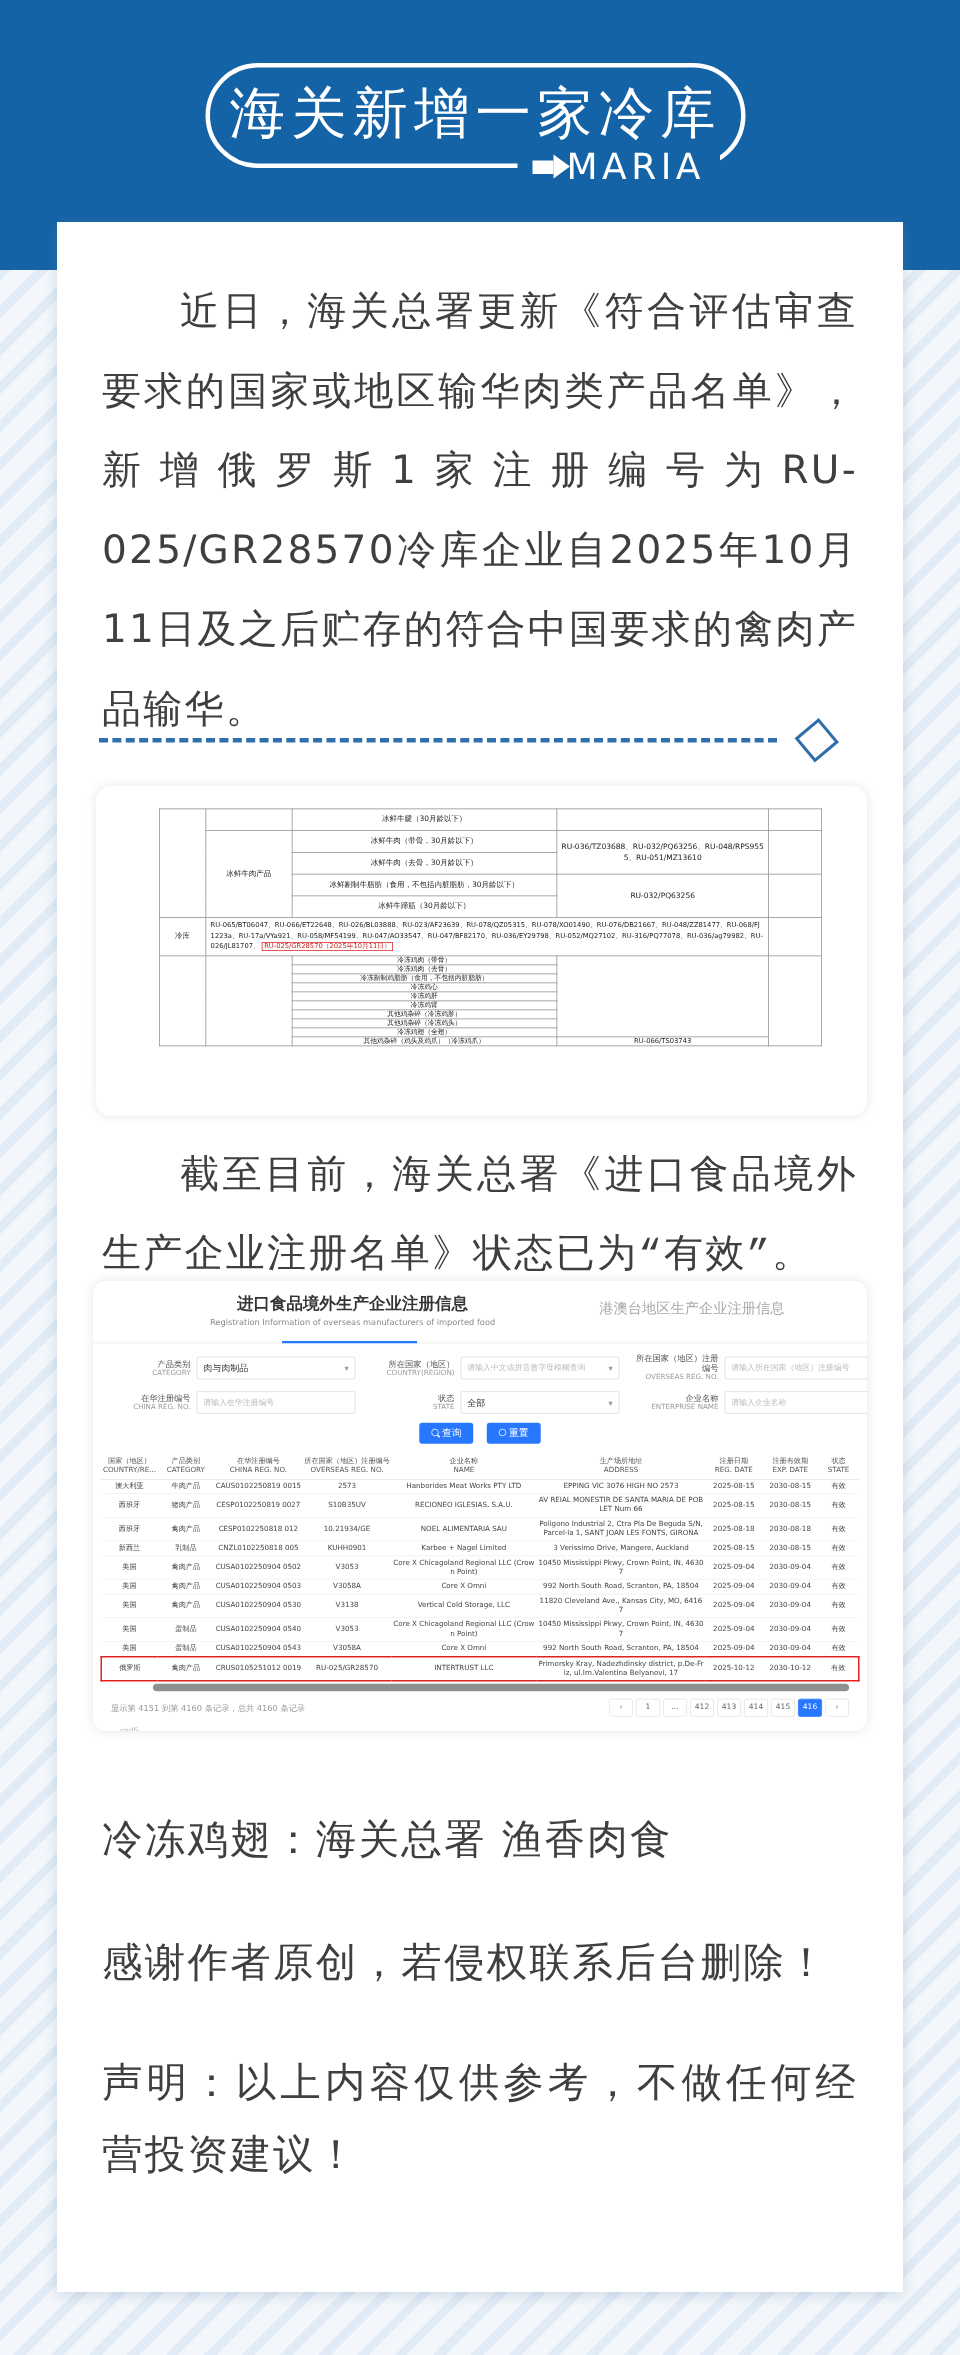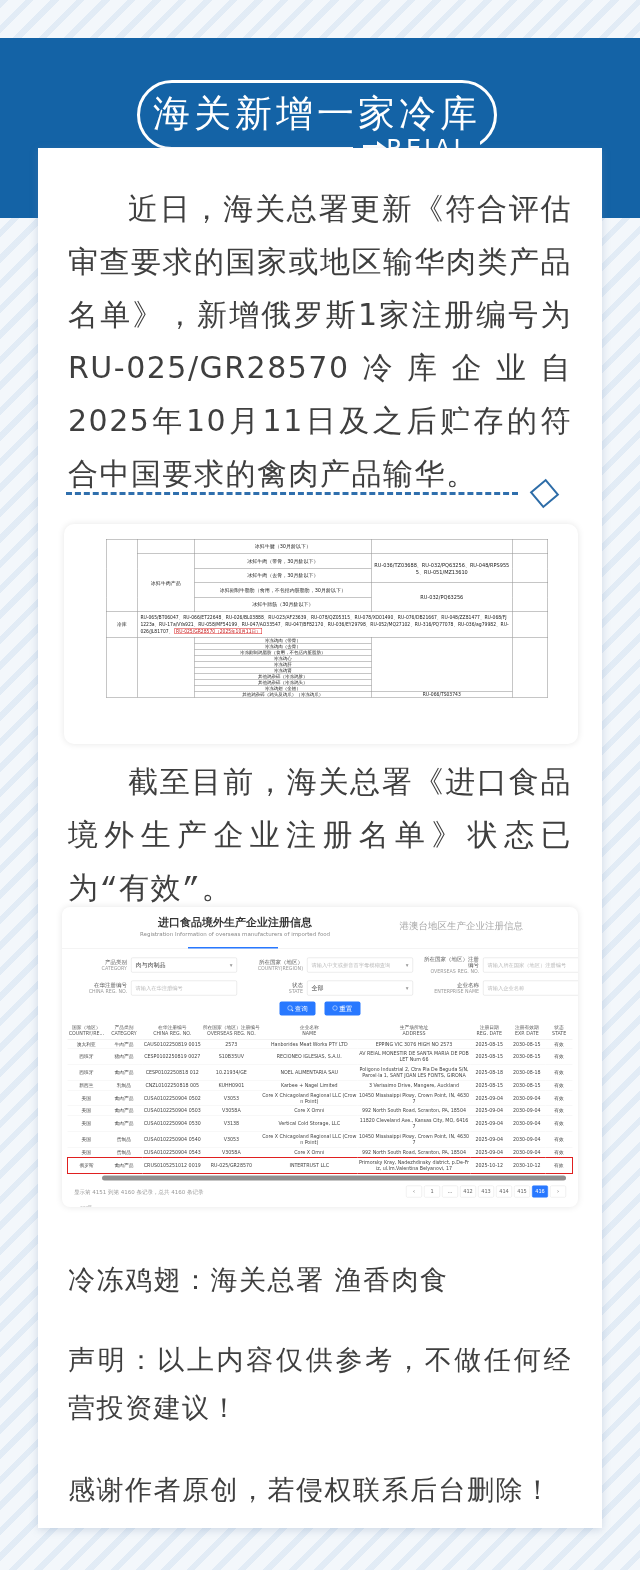--- a/index.html
+++ b/index.html
@@ -3,30 +3,30 @@
 <meta charset="utf-8">
 <style>
   html,body{margin:0;padding:0;}
   body{
     width:640px;height:1570px;position:relative;overflow:hidden;
     font-family:"DejaVu Sans",sans-serif;
     background-color:#f3f7fb;
     background-image:repeating-linear-gradient(135deg,rgba(186,209,233,.30) 0 6px,rgba(255,255,255,0) 6px 18px);
   }
   
-  .header-band{position:absolute;left:0;top:0;width:640px;height:180px;background:#1463a6;margin-top:38px;}
+  .header-band{position:absolute;left:0;top:0;width:640px;height:180px;background:#1463a6;}
   .badge{position:absolute;left:137px;top:42px;width:360px;height:70px;border:3px solid #ffffff;border-radius:38px;box-sizing:border-box;}
   .badge-title{margin:0;text-align:center;line-height:62px;font-size:37px;color:#ffffff;letter-spacing:4px;font-weight:500;}
   .report{position:absolute;right:14px;bottom:-16px;background:#1463a6;padding:0 10px;color:#ffffff;font-size:24px;letter-spacing:3px;display:flex;align-items:center;gap:9px;}
   .arrow-icon{display:inline-block;width:14px;height:9px;background:#ffffff;position:relative;}
   .arrow-icon::after{content:"";position:absolute;left:14px;top:-4px;border-left:11px solid #ffffff;border-top:8.5px solid transparent;border-bottom:8.5px solid transparent;}
   
   .card{position:absolute;left:38px;top:148px;width:564px;height:1380px;background:#ffffff;
         box-shadow:0 2px 8px rgba(110,140,175,.28);overflow:hidden;}
-  .para{margin:0 30px;font-size:30px;line-height:53px;color:#3f3f3f;letter-spacing:1.5px;text-align:justify;}
+  .para{margin:0 30px;font-size:26px;line-height:53px;color:#3f3f3f;letter-spacing:1.5px;text-align:justify;}
   .para.indent{text-indent:2em;}
   .p1{margin-top:34px;}
   .p2{margin-top:14px;line-height:53px;font-family:Liberation Mono, monospace;}
   .foot{font-size:27px;line-height:48px;}
   .p3{margin-top:49px;}
   .p4{margin-top:34px;}
   .p5{margin-top:32px;}
   
   .separator{display:flex;align-items:center;margin:0 0 0 28px;height:26px;}
   .sep1{margin-top:-20px;}
@@ -84,21 +84,21 @@
   .wa-stray{font-size:10px;color:#b5b5b5;margin:14px 0 0 36px;}
 </style>
 </head>
 <body>
 
 <div class="header-band">
   <div class="badge">
     <h1 class="badge-title">海关新增一家冷库</h1>
     <div class="report">
       <span class="arrow-icon"></span>
-      <span>REIAL</span>
+      <span>MARIA</span>
     </div>
   </div>
 </div>
 
 <div class="card">
 
   <p class="para indent p1">近日，海关总署更新《符合评估审查要求的国家或地区输华肉类产品名单》，新增俄罗斯1家注册编号为RU-025/GR28570冷库企业自2025年10月11日及之后贮存的符合中国要求的禽肉产品输华。</p>
 
   <div class="separator sep1">
     <div class="sep-line"></div>
@@ -463,16 +463,16 @@
           <span class="wa-page active">416</span>
           <span class="wa-page">›</span>
         </div>
       </div>
 
       <div class="wa-stray">cod5·</div>
     </div>
   </div>
 
   <p class="para foot p3">冷冻鸡翅：海关总署 渔香肉食</p>
+  <p class="para foot p4">感谢作者原创，若侵权联系后台删除！</p>
   <p class="para foot p5">声明：以上内容仅供参考，不做任何经营投资建议！</p>
-  <p class="para foot p4">感谢作者原创，若侵权联系后台删除！</p>
 
 </div>
 
 </body></html>

